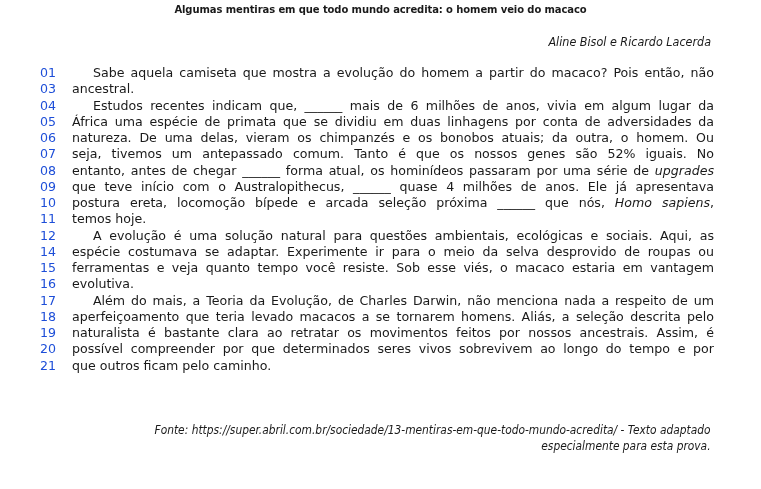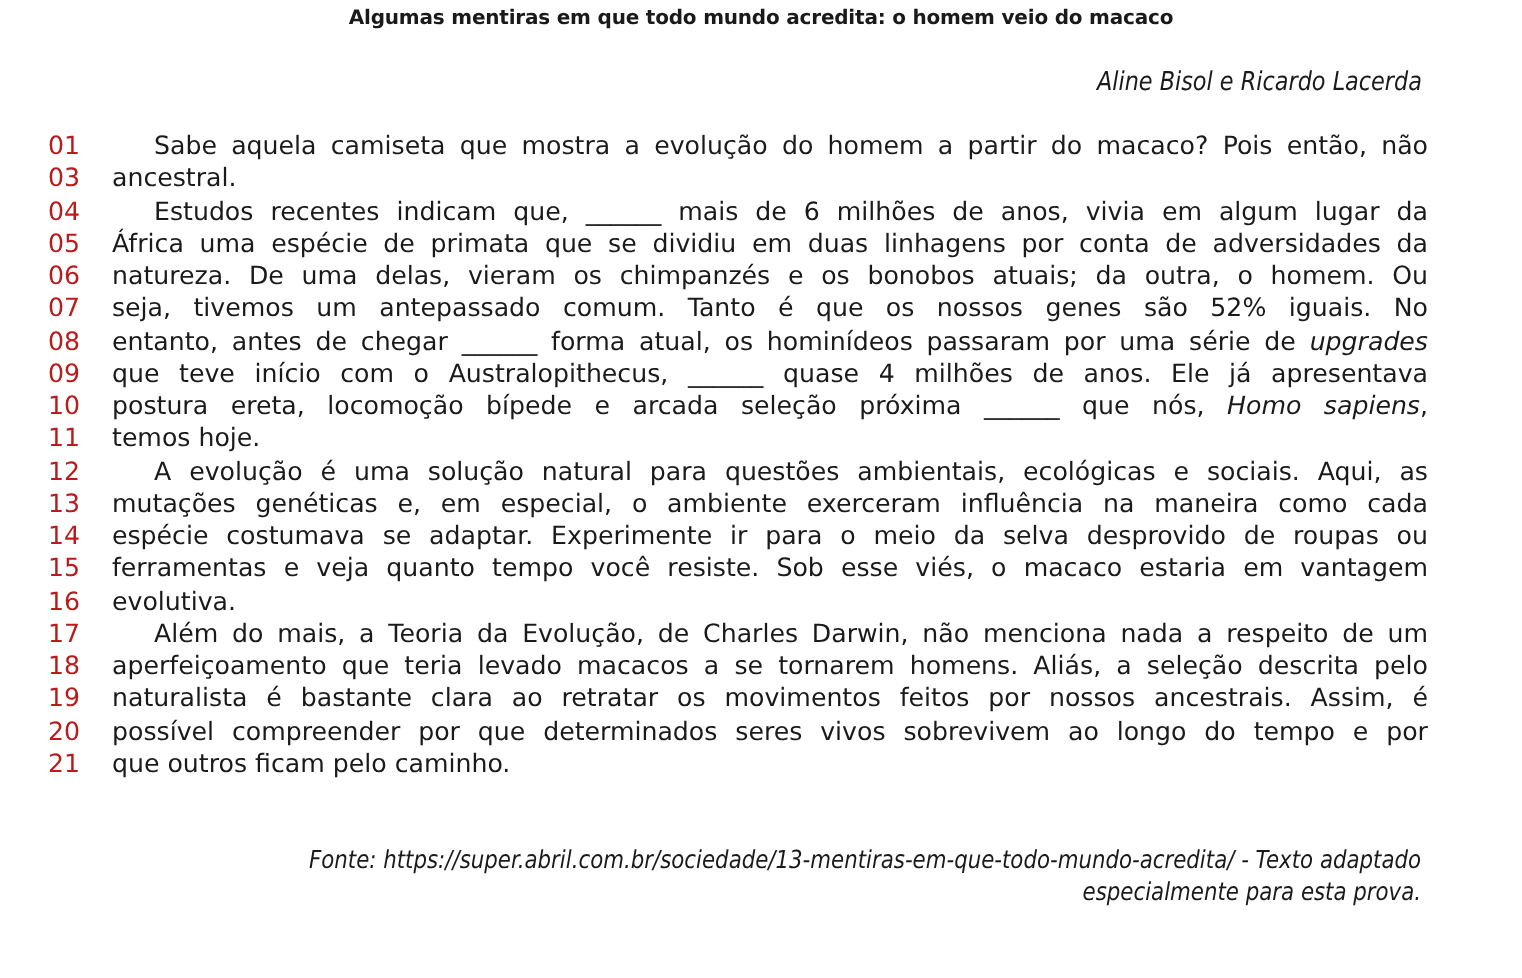--- a/index.html
+++ b/index.html
@@ -18,21 +18,21 @@
     font-family: "DejaVu Sans", sans-serif;
     transform: scaleX(0.86); transform-origin: right center;
   }
   .text-block {
     position: absolute; left: 24px; top: 65px; width: 690px;
   }
   .line {
     display: flex; height: 16.25px; line-height: 16.25px; font-size: 12.6px;
   }
   .ln {
-    width: 32px; flex: 0 0 32px; color: #b91c1c;
+    width: 32px; flex: 0 0 32px; color: #1d4ed8; margin-left: 16px;
   }
   .lt {
     flex: 1 1 auto; white-space: nowrap; overflow: visible;
     text-align: justify; text-align-last: justify;
   }
   .lt.last { text-align-last: left; }
   .lt.indent { padding-left: 21px; }
   .lt b { font-weight: normal; }
   .lt i { font-style: italic; }
   .source {
@@ -87,24 +87,20 @@
     </div>
     <div class="line">
       <span class="ln">11</span>
       <span class="lt last"><span>temos hoje.</span></span>
     </div>
     <div class="line">
       <span class="ln">12</span>
       <span class="lt indent"><span>A evolução é uma solução natural para questões ambientais, ecológicas e sociais. Aqui, as</span></span>
     </div>
     <div class="line">
-      <span class="ln">13</span>
-      <span class="lt"><span>mutações genéticas e, em especial, o ambiente exerceram influência na maneira como cada</span></span>
-    </div>
-    <div class="line">
       <span class="ln">14</span>
       <span class="lt"><span>espécie costumava se adaptar. Experimente ir para o meio da selva </span><b>desprovido</b><span> de roupas ou</span></span>
     </div>
     <div class="line">
       <span class="ln">15</span>
       <span class="lt"><span>ferramentas e veja quanto tempo você resiste.  Sob esse viés, o macaco estaria em vantagem</span></span>
     </div>
     <div class="line">
       <span class="ln">16</span>
       <span class="lt last"><span>evolutiva.</span></span>

